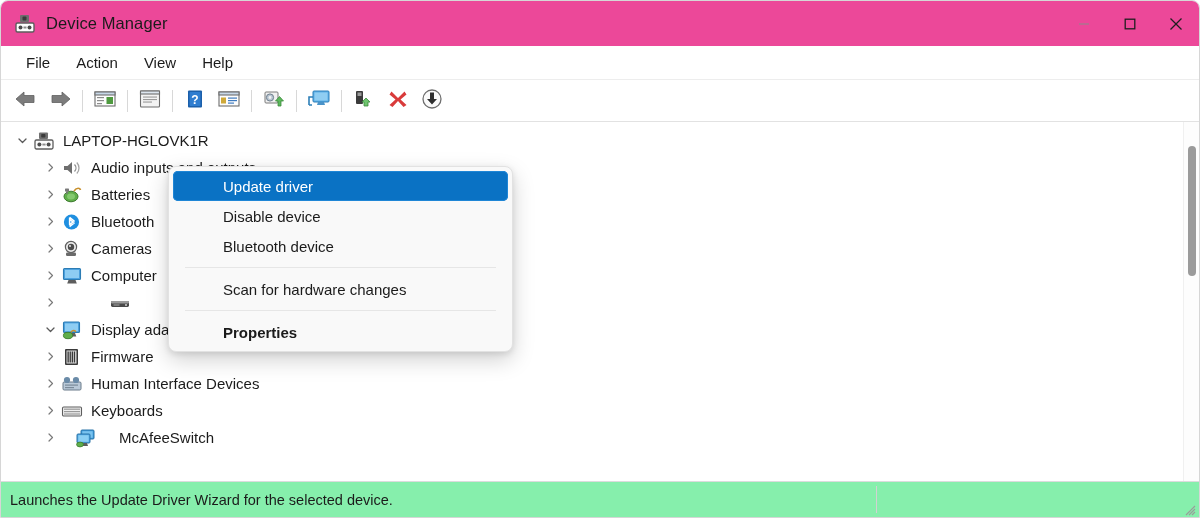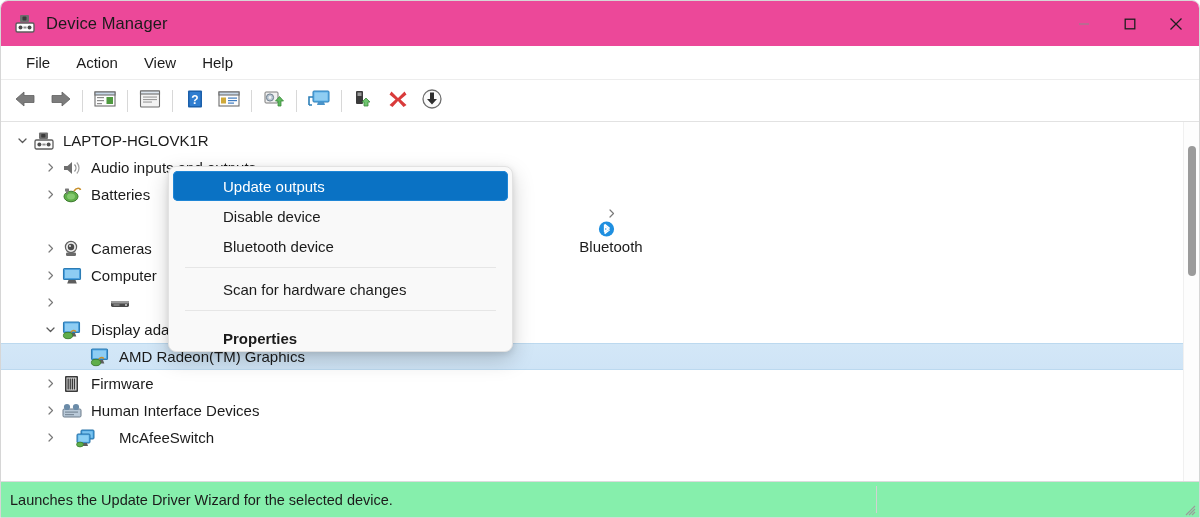--- a/index.html
+++ b/index.html
@@ -146,21 +146,21 @@
     padding-left: 50px;
     font-size: 15px; color: #1b1b1b;
     border-radius: 5px;
     white-space: nowrap;
   }
   .ctx-item.highlight {
     background: #0a72c4;
     color: #ffffff;
     box-shadow: inset 0 0 0 1px #1f86d6;
   }
-  .ctx-item.bold { font-weight: bold; align-items: flex-end; }
+  .ctx-item.bold { font-weight: bold; }
   .ctx-sep {
     height: 1px; background: #e6e6e6; margin: 6px 12px;
   }
 </style>
 </head>
 <body>
 
 <div id="app">
 
   <div class="titlebar">
@@ -369,21 +369,21 @@
           </span>
           <span class="node-icon"><svg width="22" height="20" viewBox="0 0 22 20">
               <ellipse cx="10" cy="11.5" rx="7" ry="5.3" fill="#5fae4a" stroke="#3c7a2e" stroke-width="1"></ellipse>
               <ellipse cx="10" cy="11.5" rx="4" ry="2.9" fill="#84c96f"></ellipse>
               <path d="M13 6 C16 2 19 3 19.5 5" fill="none" stroke="#c8902d" stroke-width="1.7"></path>
               <rect x="4" y="3.5" width="4" height="3" rx=".6" fill="#7a7a7a"></rect>
               <path d="M6 6 L6 9" stroke="#7a7a7a" stroke-width="1.4"></path>
             </svg></span>
           <span class="node-label">Batteries</span>
         </div>
-        <div class="tree-row" style="padding-left: 38px; flex-direction: column;">
+        <div class="tree-row" style="padding-left: 38px;">
           <span class="chev">
             <svg width="11" height="11" viewBox="0 0 11 11">
               <path d="M4 2 L7.5 5.5 L4 9" fill="none" stroke="#7a7a7a" stroke-width="1.2" stroke-linecap="round" stroke-linejoin="round"></path>
             </svg>
           </span>
           <span class="node-icon"><svg width="22" height="20" viewBox="0 0 22 20">
               <circle cx="10.5" cy="10" r="7.6" fill="#1f8fe0"></circle>
               <path d="M8.6 5.4 L13.2 9 L8.6 12.6 L8.6 5.4 M8.6 7.4 L13.2 11 L8.6 14.6" fill="none" stroke="#ffffff" stroke-width="1.5" stroke-linejoin="round"></path>
             </svg></span>
           <span class="node-label">Bluetooth</span>
@@ -436,31 +436,20 @@
             </svg>
           </span>
           <span class="node-icon"><svg width="22" height="20" viewBox="0 0 22 20">
               <rect x="2.5" y="2" width="16" height="10.5" rx="1" fill="#4ea3e0" stroke="#2c7cb4" stroke-width="1.1"></rect>
               <rect x="4" y="3.4" width="13" height="7.7" fill="#8ecdf3"></rect>
               <path d="M7 13 L14 13 L15.3 16.5 L5.7 16.5 Z" fill="#5d5d5d"></path>
               <ellipse cx="7" cy="15.5" rx="4.6" ry="3.2" fill="#5fae4a" stroke="#3c7a2e" stroke-width=".9"></ellipse>
               <path d="M9.8 12.2 C12 9.6 14.3 10.4 14.7 12" fill="none" stroke="#c8902d" stroke-width="1.5"></path>
             </svg></span>
           <span class="node-label">Display adapters</span>
-        </div>
-        <div class="tree-row selected" style="padding-left: 66px;">
-          <span class="chev"></span>
-          <span class="node-icon"><svg width="22" height="20" viewBox="0 0 22 20">
-              <rect x="2.5" y="2" width="16" height="10.5" rx="1" fill="#4ea3e0" stroke="#2c7cb4" stroke-width="1.1"></rect>
-              <rect x="4" y="3.4" width="13" height="7.7" fill="#8ecdf3"></rect>
-              <path d="M7 13 L14 13 L15.3 16.5 L5.7 16.5 Z" fill="#5d5d5d"></path>
-              <ellipse cx="7" cy="15.5" rx="4.6" ry="3.2" fill="#5fae4a" stroke="#3c7a2e" stroke-width=".9"></ellipse>
-              <path d="M9.8 12.2 C12 9.6 14.3 10.4 14.7 12" fill="none" stroke="#c8902d" stroke-width="1.5"></path>
-            </svg></span>
-          <span class="node-label">AMD Radeon(TM) Graphics</span>
         </div>
         <div class="tree-row" style="padding-left: 38px;">
           <span class="chev">
             <svg width="11" height="11" viewBox="0 0 11 11">
               <path d="M4 2 L7.5 5.5 L4 9" fill="none" stroke="#7a7a7a" stroke-width="1.2" stroke-linecap="round" stroke-linejoin="round"></path>
             </svg>
           </span>
           <span class="node-icon"><svg width="22" height="20" viewBox="0 0 22 20">
               <rect x="4" y="2" width="13" height="16" rx="1" fill="#3a3a3a"></rect>
               <rect x="5.5" y="3.5" width="10" height="13" fill="#d9d9d9"></rect>
@@ -481,20 +470,34 @@
           </span>
           <span class="node-icon"><svg width="22" height="20" viewBox="0 0 22 20">
               <rect x="2" y="8" width="18" height="8" rx="1.2" fill="#b9c9d8" stroke="#6b7b8a" stroke-width="1"></rect>
               <circle cx="6" cy="6" r="3.1" fill="#6a8ba8"></circle>
               <circle cx="15" cy="6" r="3.1" fill="#6a8ba8"></circle>
               <rect x="4" y="10.5" width="13" height="1.2" fill="#7b8b9a"></rect>
               <rect x="4" y="13" width="9" height="1.2" fill="#7b8b9a"></rect>
             </svg></span>
           <span class="node-label">Human Interface Devices</span>
         </div>
+        <div class="tree-row" style="padding-left: 38px;">
+          <span class="chev">
+            <svg width="11" height="11" viewBox="0 0 11 11">
+              <path d="M4 2 L7.5 5.5 L4 9" fill="none" stroke="#7a7a7a" stroke-width="1.2" stroke-linecap="round" stroke-linejoin="round"></path>
+            </svg>
+          </span>
+          <span class="node-icon"><svg width="22" height="20" viewBox="0 0 22 20">
+              <rect x="1.5" y="6" width="19" height="9" rx="1.2" fill="#efefef" stroke="#5e5e5e" stroke-width="1.1"></rect>
+              <rect x="3" y="7.6" width="16" height="1.2" fill="#9a9a9a"></rect>
+              <rect x="3" y="10" width="16" height="1.2" fill="#9a9a9a"></rect>
+              <rect x="3" y="12.4" width="16" height="1.2" fill="#9a9a9a"></rect>
+            </svg></span>
+          <span class="node-label">Keyboards</span>
+        </div>
         <div class="tree-row" style="padding-left: 38px; gap: 14px;">
           <span class="chev">
             <svg width="11" height="11" viewBox="0 0 11 11">
               <path d="M4 2 L7.5 5.5 L4 9" fill="none" stroke="#7a7a7a" stroke-width="1.2" stroke-linecap="round" stroke-linejoin="round"></path>
             </svg>
           </span>
           <span class="node-icon"><svg width="22" height="20" viewBox="0 0 22 20">
               <rect x="6" y="2" width="13" height="9" rx="1" fill="#3d9bdc" stroke="#2a74a8" stroke-width="1"></rect>
               <rect x="7.3" y="3.2" width="10.4" height="6.6" fill="#79c3ef"></rect>
               <rect x="2" y="6" width="13" height="9" rx="1" fill="#4ea7e4" stroke="#2a74a8" stroke-width="1"></rect>
@@ -506,21 +509,21 @@
         </div>
       </div>
 
     <div class="scrollbar">
       <div class="scroll-thumb"></div>
     </div>
   </div>
 
   <div class="ctxmenu" id="ctxmenu">
       <div class="ctx-item highlight">
-        <span>Update outputs</span>
+        <span>Update driver</span>
       </div>
       <div class="ctx-item">
         <span>Disable device</span>
       </div>
       <div class="ctx-item">
         <span>Bluetooth device</span>
       </div>
       <div class="ctx-sep"></div>
       <div class="ctx-item">
         <span>Scan for hardware changes</span>

